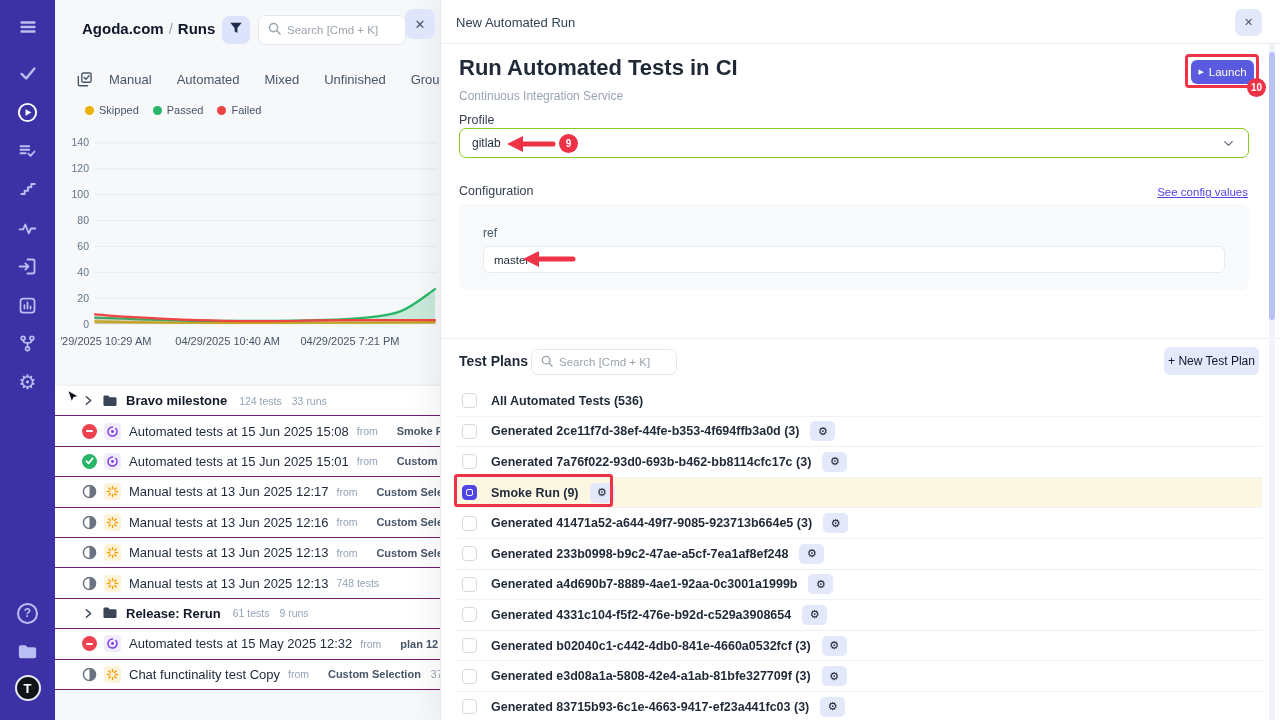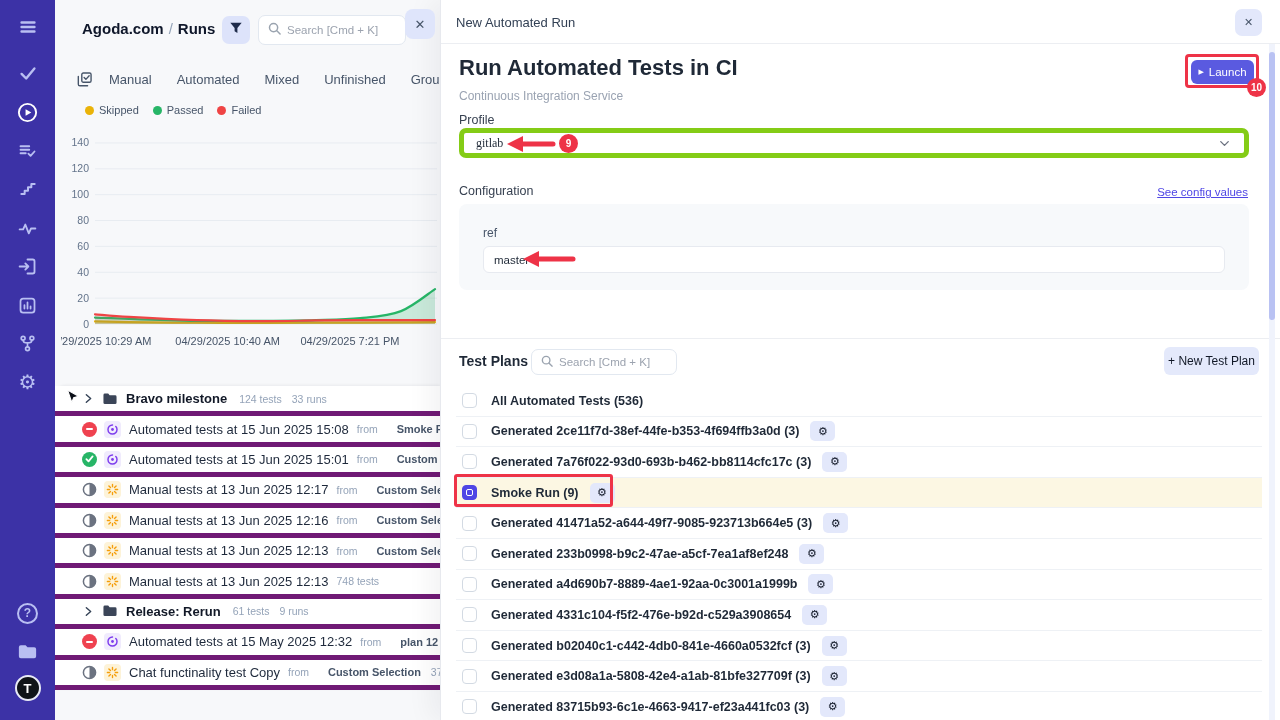--- a/index.html
+++ b/index.html
@@ -27,21 +27,21 @@
   .lp-search{left:203px;top:15px;width:148px;height:30px;}
   .lp-close{position:absolute;left:350px;top:9px;width:30px;height:30px;background:#dfe5fb;border-radius:8px;display:flex;align-items:center;justify-content:center;font-size:13px;color:#475569;cursor:pointer;z-index:3;}
   .tabs{position:absolute;left:21px;top:70px;display:flex;align-items:center;}
   .tabs .sel-icn{margin-right:16px;display:flex;cursor:pointer;}
   .tab{font-size:13px;color:#475569;margin-right:25px;cursor:pointer;white-space:nowrap;}
   .legend{position:absolute;left:30px;top:104px;display:flex;align-items:center;gap:14px;}
   .lg-item{display:flex;align-items:center;gap:5px;font-size:11px;color:#475569;}
   .lg-dot{width:9px;height:9px;border-radius:50%;}
   .chartwrap{position:absolute;left:6px;top:122px;width:378px;height:232px;}
   .runs-list{position:absolute;left:0;top:386px;width:385px;background:#fff;border-top-left-radius:10px;box-shadow:0 -1px 3px rgba(15,23,42,.06);}
-  .run-row{display:flex;align-items:center;height:30.4px;border-bottom:5px solid #701a75;padding-left:27px;white-space:nowrap;overflow:hidden;cursor:pointer;background:#fff;}
+  .run-row{display:flex;align-items:center;height:30.4px;border-bottom:1px solid #701a75;padding-left:27px;white-space:nowrap;overflow:hidden;cursor:pointer;background:#fff;}
   .chev{display:flex;margin-right:7px;}
   .fold{display:flex;margin-right:8px;}
   .fname{font-size:13px;font-weight:700;color:#111827;margin-right:12px;}
   .status{width:15px;height:15px;border-radius:50%;flex:0 0 15px;display:flex;align-items:center;justify-content:center;margin-right:7px;}
   .s-failed{background:#ef4250;}
   .s-failed i{display:block;width:7px;height:2px;background:#fff;border-radius:1px;}
   .s-passed{background:#27b567;}
   .ticon{width:17px;height:17px;border-radius:4px;flex:0 0 17px;display:flex;align-items:center;justify-content:center;margin-right:8px;}
   .t-auto{background:#f0ebfd;}
   .t-man{background:#fdf3d8;}
@@ -56,21 +56,21 @@
   
   .drawer{position:absolute;left:440px;top:0;width:840px;height:720px;background:#fff;border-left:1px solid #e7e9ee;box-shadow:-10px 0 24px rgba(15,23,42,.05);}
   .dhead{position:absolute;left:0;top:0;width:100%;height:44px;border-bottom:1px solid #eceef2;}
   .dhead-title{position:absolute;left:15px;top:15px;font-size:13px;color:#334155;}
   .dclose{position:absolute;left:794px;top:9px;width:27px;height:27px;background:#e3e8fb;border-radius:7px;display:flex;align-items:center;justify-content:center;font-size:11px;color:#475569;cursor:pointer;}
   .dtitle{position:absolute;left:18px;top:55px;font-size:22px;font-weight:700;color:#1f2937;}
   .dsub{position:absolute;left:18px;top:89px;font-size:12px;color:#9aa3b2;}
   .launch{position:absolute;left:750px;top:60px;width:63px;height:24px;background:#5a5ae0;border-radius:6px;color:#fff;font-size:11.5px;display:flex;align-items:center;justify-content:center;gap:5px;cursor:pointer;}
   .launch .pl{font-size:7px;}
   .field-label{position:absolute;font-size:12.5px;color:#374151;}
-  .pselect{position:absolute;left:18px;top:128px;width:790px;height:30px;border:5px solid #84cc16;border-radius:7px;background:#fff;display:flex;align-items:center;padding:0 12px;cursor:pointer;font-family:Liberation Serif, serif;}
+  .pselect{position:absolute;left:18px;top:128px;width:790px;height:30px;border:1px solid #84cc16;border-radius:7px;background:#fff;display:flex;align-items:center;padding:0 12px;cursor:pointer;}
   .pselect .val{font-size:12px;color:#1f2937;}
   .pselect .chev-d{margin-left:auto;display:flex;}
   .clink{position:absolute;right:32px;top:186px;font-size:11.5px;color:#4f46e5;cursor:pointer;text-decoration:underline;}
   .cbox{position:absolute;left:18px;top:204px;width:790px;height:86px;background:#f7f9fb;border-radius:8px;}
   .cbox .reflab{position:absolute;left:24px;top:22px;font-size:12px;color:#475569;}
   .cbox input{position:absolute;left:24px;top:42px;width:742px;height:27px;border:1px solid #e7eaf0;border-radius:6px;background:#fff;font-size:11.5px;color:#1f2937;padding:0 10px;outline:none;font-family:"Liberation Sans",sans-serif;}
   .tp-divider{position:absolute;left:0;top:338px;width:100%;border-top:1px solid #eceef2;}
   .tp-heading{position:absolute;left:18px;top:353px;font-size:14px;font-weight:700;color:#1f2937;}
   .tp-search{left:90px;top:349px;width:146px;height:26px;}
   .newplan{position:absolute;left:723px;top:347px;width:95px;height:28px;background:#e4e9fb;border-radius:6px;display:flex;align-items:center;justify-content:center;font-size:12px;color:#111827;cursor:pointer;}

